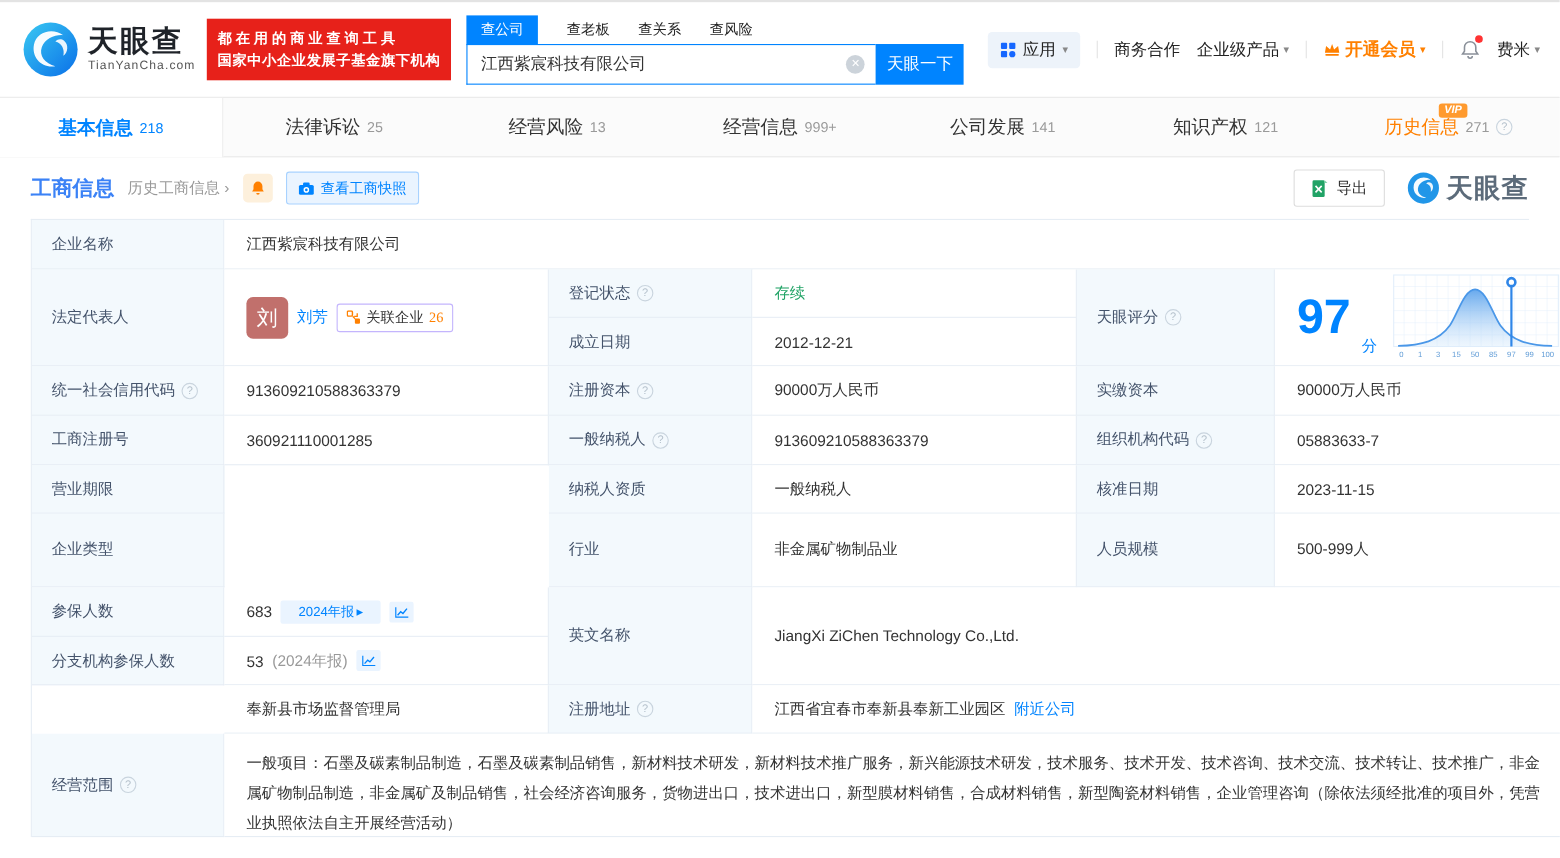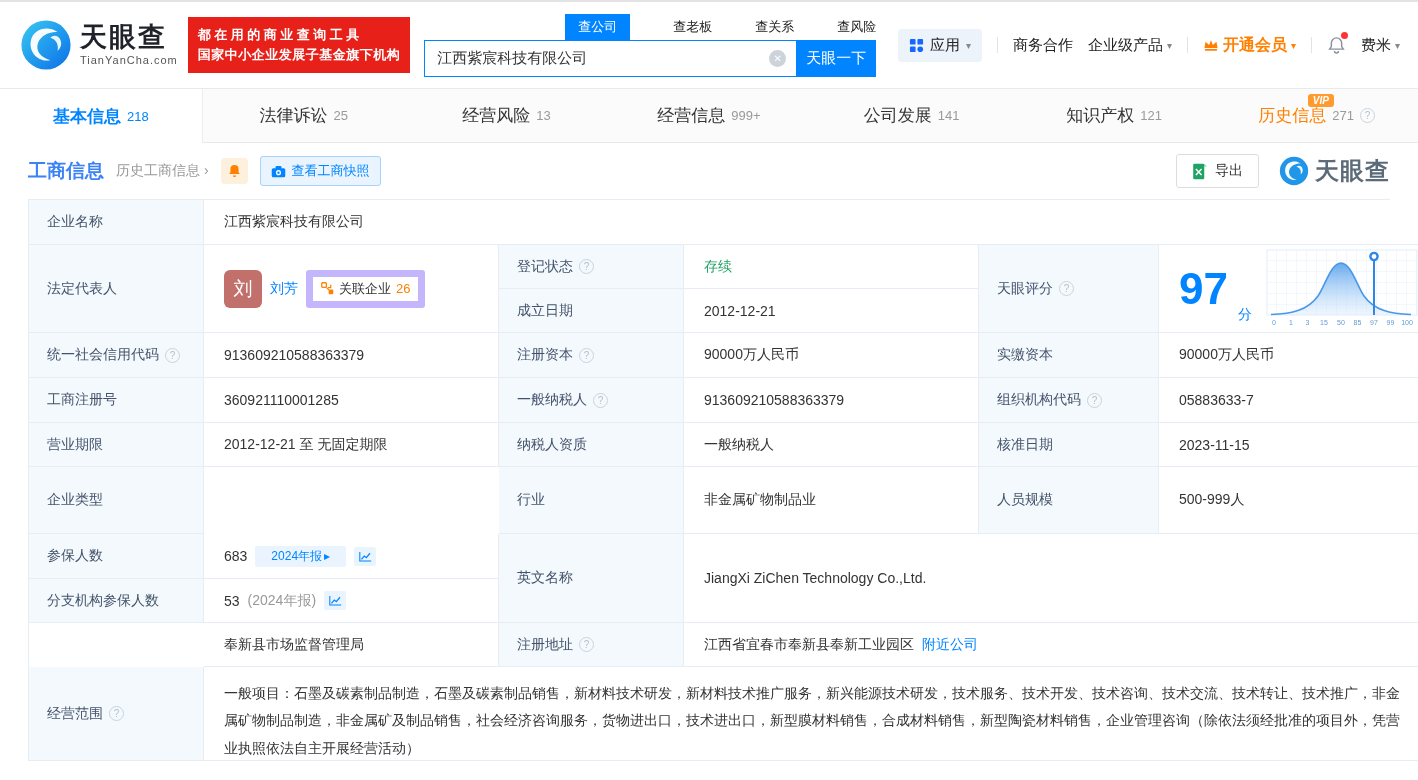--- a/index.html
+++ b/index.html
@@ -11,21 +11,21 @@
   .topbar { height:86px; display:flex; align-items:center; padding:0 18px 0 20px; }
   .logo { display:flex; align-items:center; gap:8px; cursor:pointer; }
   .logo-brand { font-size:27px; font-weight:bold; color:#1f2329; letter-spacing:2px; line-height:1; }
   .logo-domain { font-size:11px; color:#555; letter-spacing:1px; margin-top:3px; }
   .banner { background:#e7211a; color:#fff; margin-left:10px; padding:8px 10px; font-size:13px;
     font-weight:bold; line-height:1.55; white-space:nowrap; }
   .banner .b1 { letter-spacing:3.5px; }
   .banner .b2 { letter-spacing:0.5px; }
 
   .searchArea { margin-left:14px; width:452px; }
-  .stabs { display:flex; align-items:flex-end; gap:43px; height:27px; font-size:13px; color:#222;justify-content:flex-end; }
+  .stabs { display:flex; align-items:flex-end; gap:26px; height:27px; font-size:13px; color:#222; }
   .stab { cursor:pointer; padding:4px 0; }
   .stab.active { background:#0084ff; color:#fff; padding:4px 13px; }
   .sbox { display:flex; height:37px; }
   .sinput { flex:1; border:1px solid #0084ff; border-right:none; padding:0 30px 0 12px;
     font-size:15px; color:#333; outline:none; font-family:inherit; }
   .sclear { position:relative; width:0; }
   .sclear span { position:absolute; right:10px; top:10px; width:17px; height:17px; border-radius:50%;
     background:#ccd3da; color:#fff; font-size:10px; display:flex; align-items:center; justify-content:center; cursor:pointer; }
   .sbtn { width:80px; background:#0084ff; color:#fff; border:none; font-size:15px; cursor:pointer; font-family:inherit; }
 
@@ -72,22 +72,22 @@
     grid-template-columns:175px 295px 185px 295px 180px 1fr;
     grid-template-rows:45px 44px 44px 45px 45px 44px 67px 45px 44px 44px 94px;
     border-top:1px solid #e6edf4; border-left:1px solid #e6edf4; font-size:14px; }
   .cell { border-right:1px solid #e6edf4; border-bottom:1px solid #e6edf4; display:flex; align-items:center; }
   .lbl { background:#f3f9fd; color:#44536b; padding:0 8px 0 18px; gap:6px; }
   .val { background:#fff; color:#333; padding:0 14px 0 20px; gap:8px; }
   .green { color:#21a366; }
   .blue-link { color:#0084ff; text-decoration:none; cursor:pointer; }
   .avatar { width:38px; height:38px; border-radius:6px; background:#c1706c; color:#fff; font-size:19px;
     display:flex; align-items:center; justify-content:center; flex:none; cursor:pointer; }
-  .relbadge { display:inline-flex; align-items:center; gap:5px; border:7px solid #c4b5fd; border-radius:3px;
-    padding:3px 8px; font-size:13px; color:#333; cursor:pointer; }
+  .relbadge { display:inline-flex; align-items:center; gap:5px; border:1px solid #c4b5fd; border-radius:3px;
+    padding:3px 8px; font-size:13px; color:#333; cursor:pointer;font-family:Liberation Serif, serif; }
   .relbadge .cnt { color:#ff8000; }
   .score-cell { gap:10px; padding-right:8px; }
   .score-num { font-size:44px; font-weight:bold; color:#0084ff; line-height:1; }
   .score-unit { font-size:14px; color:#0084ff; align-self:flex-end; margin:0 4px 8px 0; }
   .report-tag { display:inline-flex; align-items:center; background:#eaf4ff; color:#0084ff; font-size:12px;
     border-radius:2px; padding:2px 16px; cursor:pointer; gap:2px; }
   .trendbox { display:inline-flex; align-items:center; justify-content:center; background:#eaf4ff;
     border-radius:2px; width:22px; height:19px; cursor:pointer; }
   .gray { color:#999; }
   .scope-val { align-items:flex-start; padding:13px 20px 0 20px; line-height:1.95; display:block; }
@@ -337,21 +337,20 @@
       <span class="qmark">?</span>
     </div>
     <div class="cell val" style="grid-area:5/4">913609210588363379</div>
     <div class="cell lbl" style="grid-area:5/5">
       <span>组织机构代码</span>
       <span class="qmark">?</span>
     </div>
     <div class="cell val" style="grid-area:5/6/6/7">05883633-7</div>
 
     <div class="cell lbl" style="grid-area:6/1">营业期限</div>
-    <div class="cell val" style="grid-area:6/2">2012-12-21 至 无固定期限</div>
     <div class="cell lbl" style="grid-area:6/3">纳税人资质</div>
     <div class="cell val" style="grid-area:6/4">一般纳税人</div>
     <div class="cell lbl" style="grid-area:6/5">核准日期</div>
     <div class="cell val" style="grid-area:6/6/7/7">2023-11-15</div>
 
     <div class="cell lbl" style="grid-area:7/1">企业类型</div>
     <div class="cell lbl" style="grid-area:7/3">行业</div>
     <div class="cell val" style="grid-area:7/4">非金属矿物制品业</div>
     <div class="cell lbl" style="grid-area:7/5">人员规模</div>
     <div class="cell val" style="grid-area:7/6/8/7">500-999人</div>

